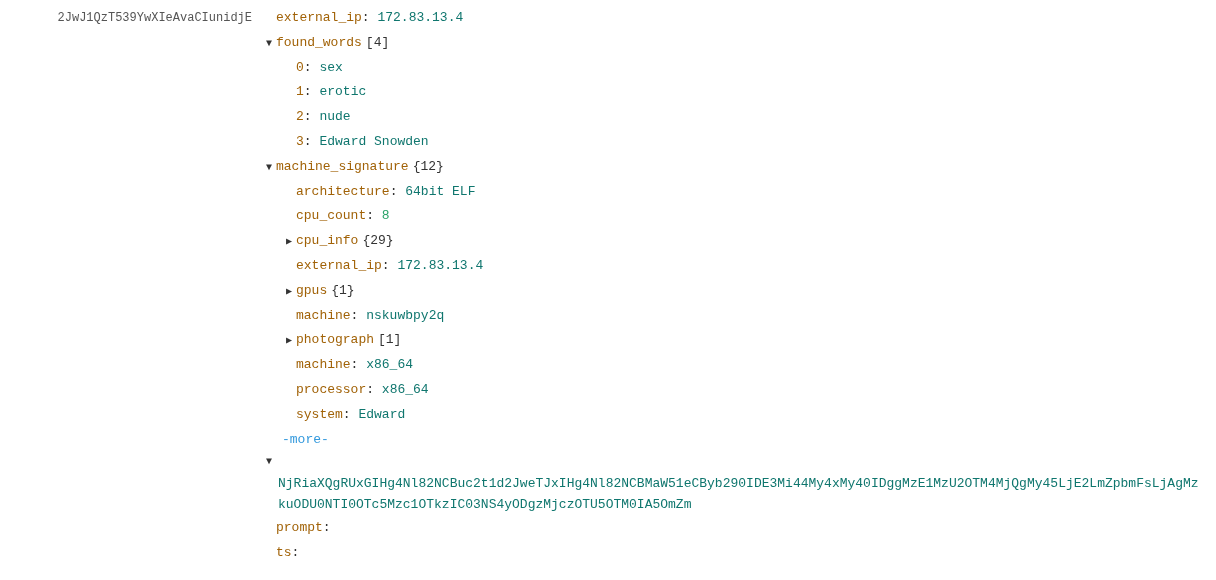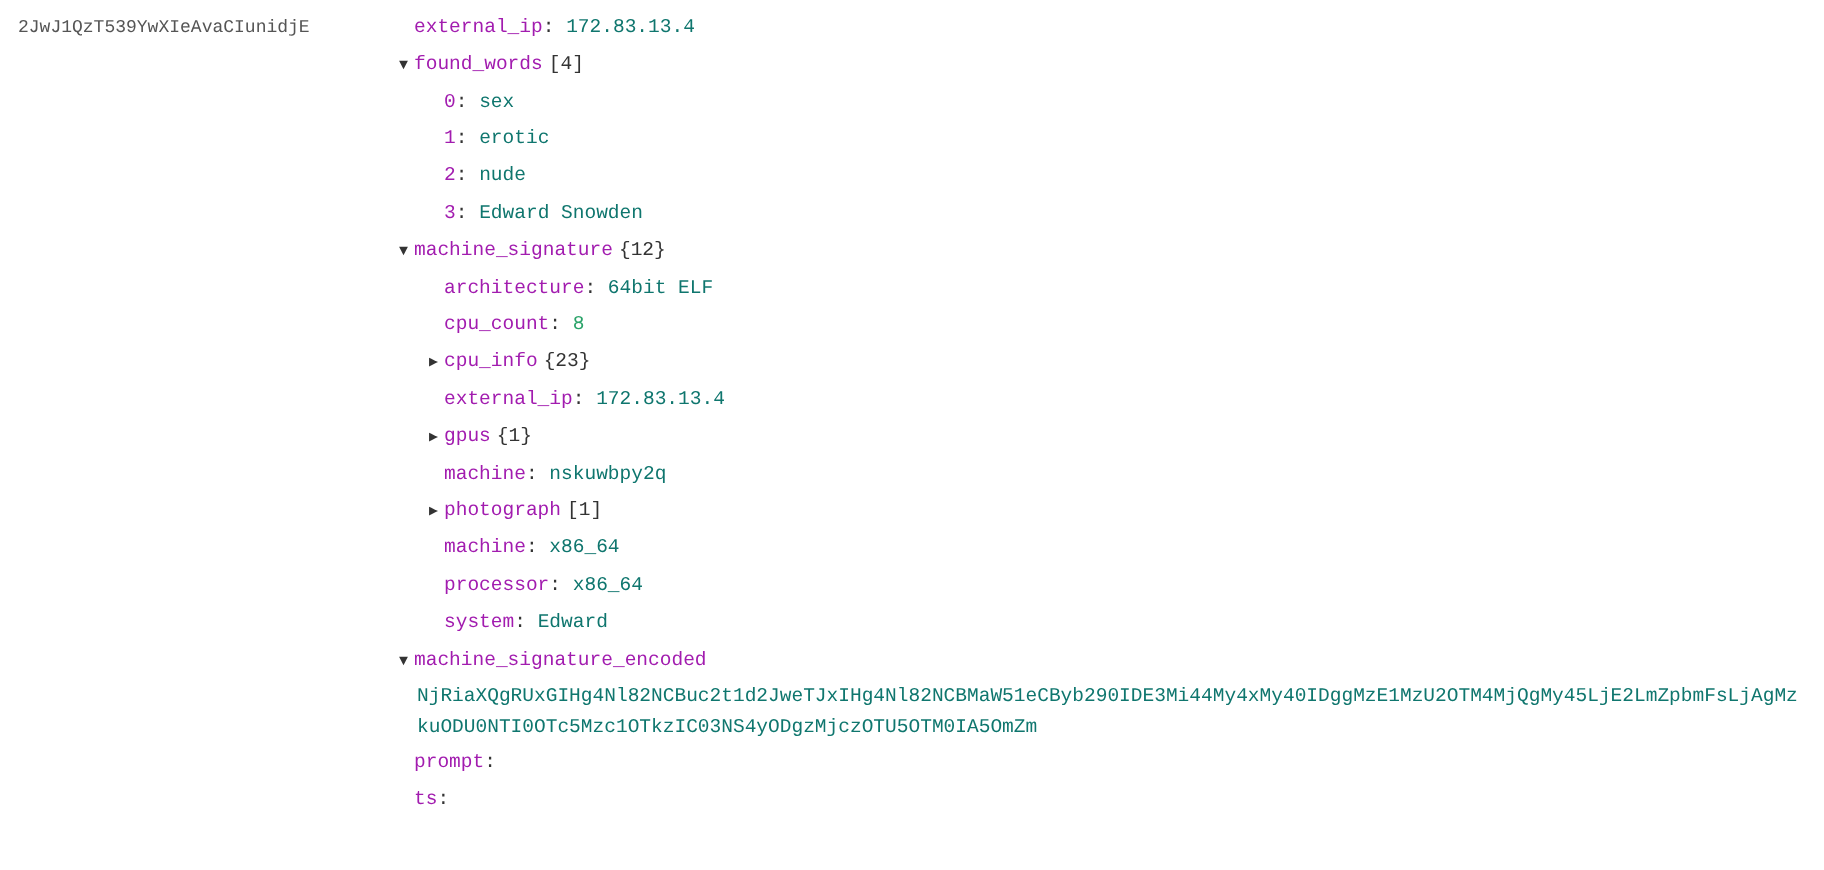--- a/index.html
+++ b/index.html
@@ -12,35 +12,36 @@
       width: 1216px;
       height: 580px;
       overflow: hidden;
       padding: 8px 12px;
     }
     .container { display: flex; }
     .left-col {
       width: 250px;
       flex-shrink: 0;
       padding-right: 10px;
+      text-align: right;
     }
     .right-col { flex: 1; }
     .row { display: flex; align-items: baseline; white-space: nowrap; margin-bottom: 4px; }
     .toggle {
       display: inline-block;
       width: 14px;
       font-size: 10px;
       cursor: pointer;
       user-select: none;
       color: #333;
       text-align: center;
       flex-shrink: 0;
     }
     .toggle.blank { visibility: hidden; }
-    .key { color: #a21caf; }
+    .key { color: #a16207; }
     .sep { color: #333; }
     .count { color: #333; margin-left: 4px; }
     .val-str { color: #0f766e; }
     .val-num { color: #2aa369; }
     .val-more { color: #3399dd; }
     .children { margin-left: 20px; }
     .encoded { white-space: normal; word-break: break-all; overflow: hidden; margin-top: 40px; }
     .encoded-wrap { margin-left: 16px; margin-bottom: 2px;}
     .record-id { color: #555; font-size: 12px; }
   </style>
@@ -106,21 +107,21 @@
       </div>
       <div class="row">
         <span class="toggle blank">▶</span>
         <span class="key">cpu_count</span>
           <span class="sep">:&nbsp;</span>
         <span class="val-num">8</span>
       </div>
       <div class="row">
         <span class="toggle">▶</span>
         <span class="key">cpu_info</span>
-        <span class="count">{23}</span>
+        <span class="count">{29}</span>
       </div>
       <div class="row">
         <span class="toggle blank">▶</span>
         <span class="key">external_ip</span>
           <span class="sep">:&nbsp;</span>
         <span class="val-str">172.83.13.4</span>
       </div>
       <div class="row">
         <span class="toggle">▶</span>
         <span class="key">gpus</span>
@@ -148,25 +149,27 @@
         <span class="key">processor</span>
           <span class="sep">:&nbsp;</span>
         <span class="val-str">x86_64</span>
       </div>
       <div class="row">
         <span class="toggle blank">▶</span>
         <span class="key">system</span>
           <span class="sep">:&nbsp;</span>
         <span class="val-str">Edward</span>
       </div>
+      <div class="row">
+        <span class="val-more">-more-</span>
+      </div>
     </div>
 
     <div class="row">
       <span class="toggle">▼</span>
-      <span class="key">machine_signature_encoded</span>
     </div>
     <div class="encoded-wrap">
       <span class="val-str encoded">NjRiaXQgRUxGIHg4Nl82NCBuc2t1d2JweTJxIHg4Nl82NCBMaW51eCByb290IDE3Mi44My4xMy40IDggMzE1MzU2OTM4MjQgMy45LjE2LmZpbmFsLjAgMzkuODU0NTI0OTc5Mzc1OTkzIC03NS4yODgzMjczOTU5OTM0IA5OmZm</span>
     </div>
 
     <div class="row">
       <span class="toggle blank">▶</span>
       <span class="key">prompt</span>
         <span class="sep">:&nbsp;</span>
     </div>

